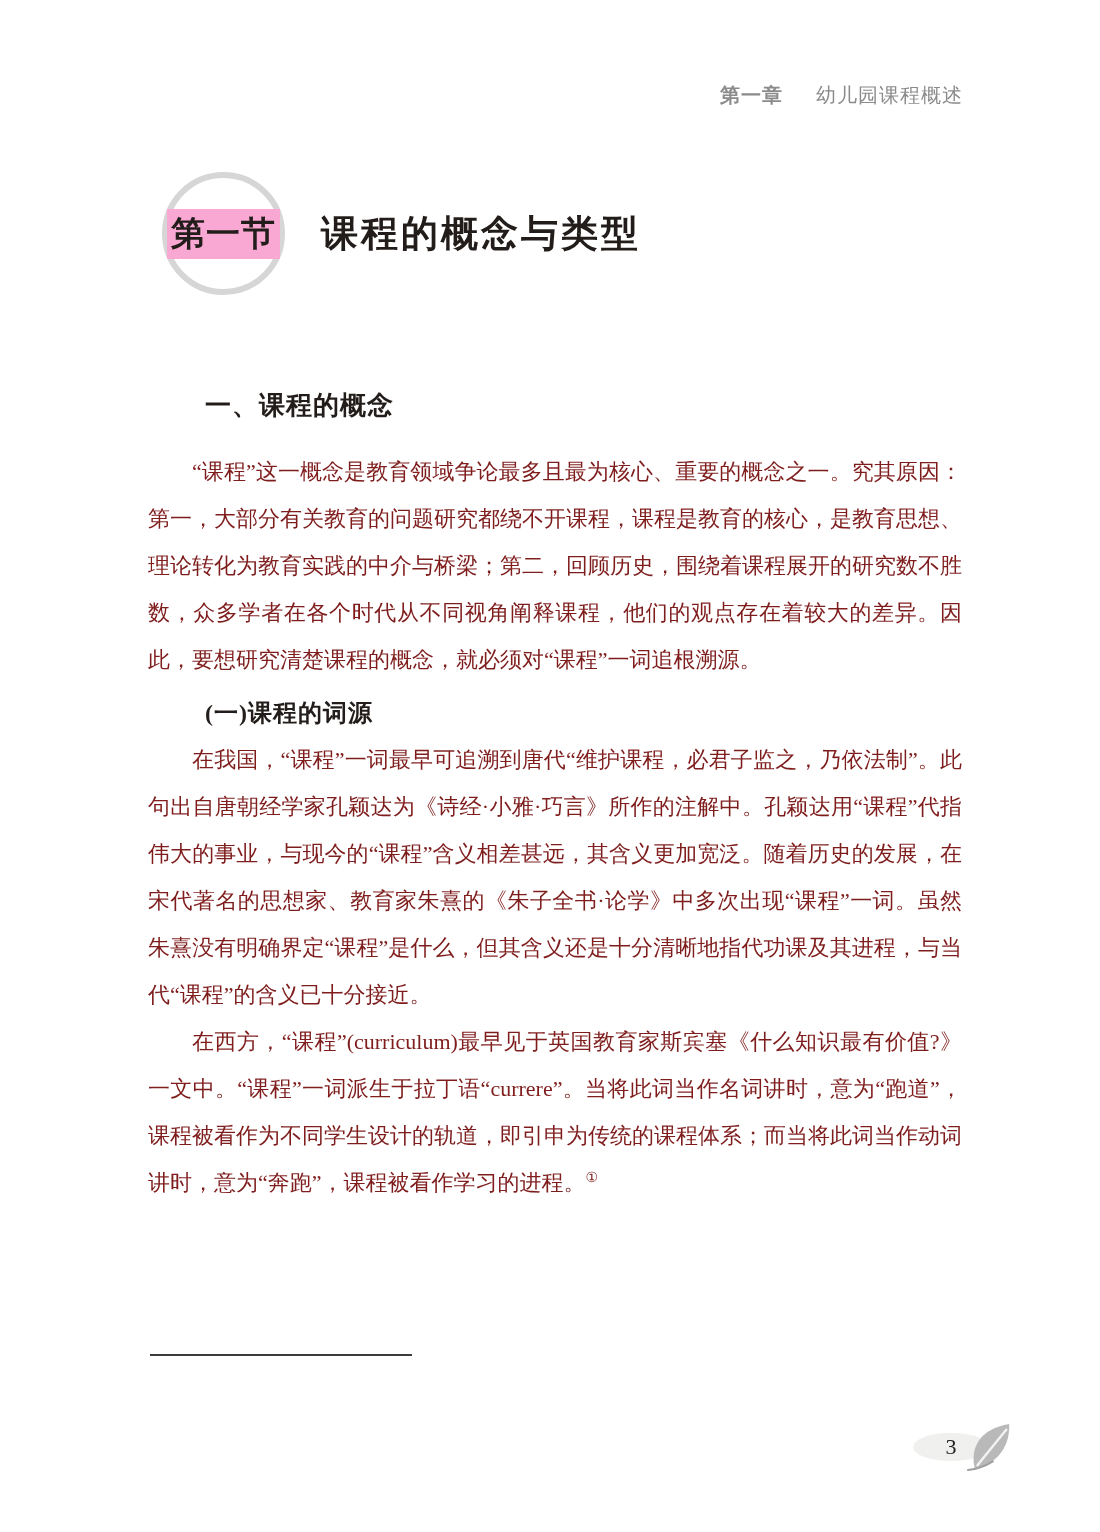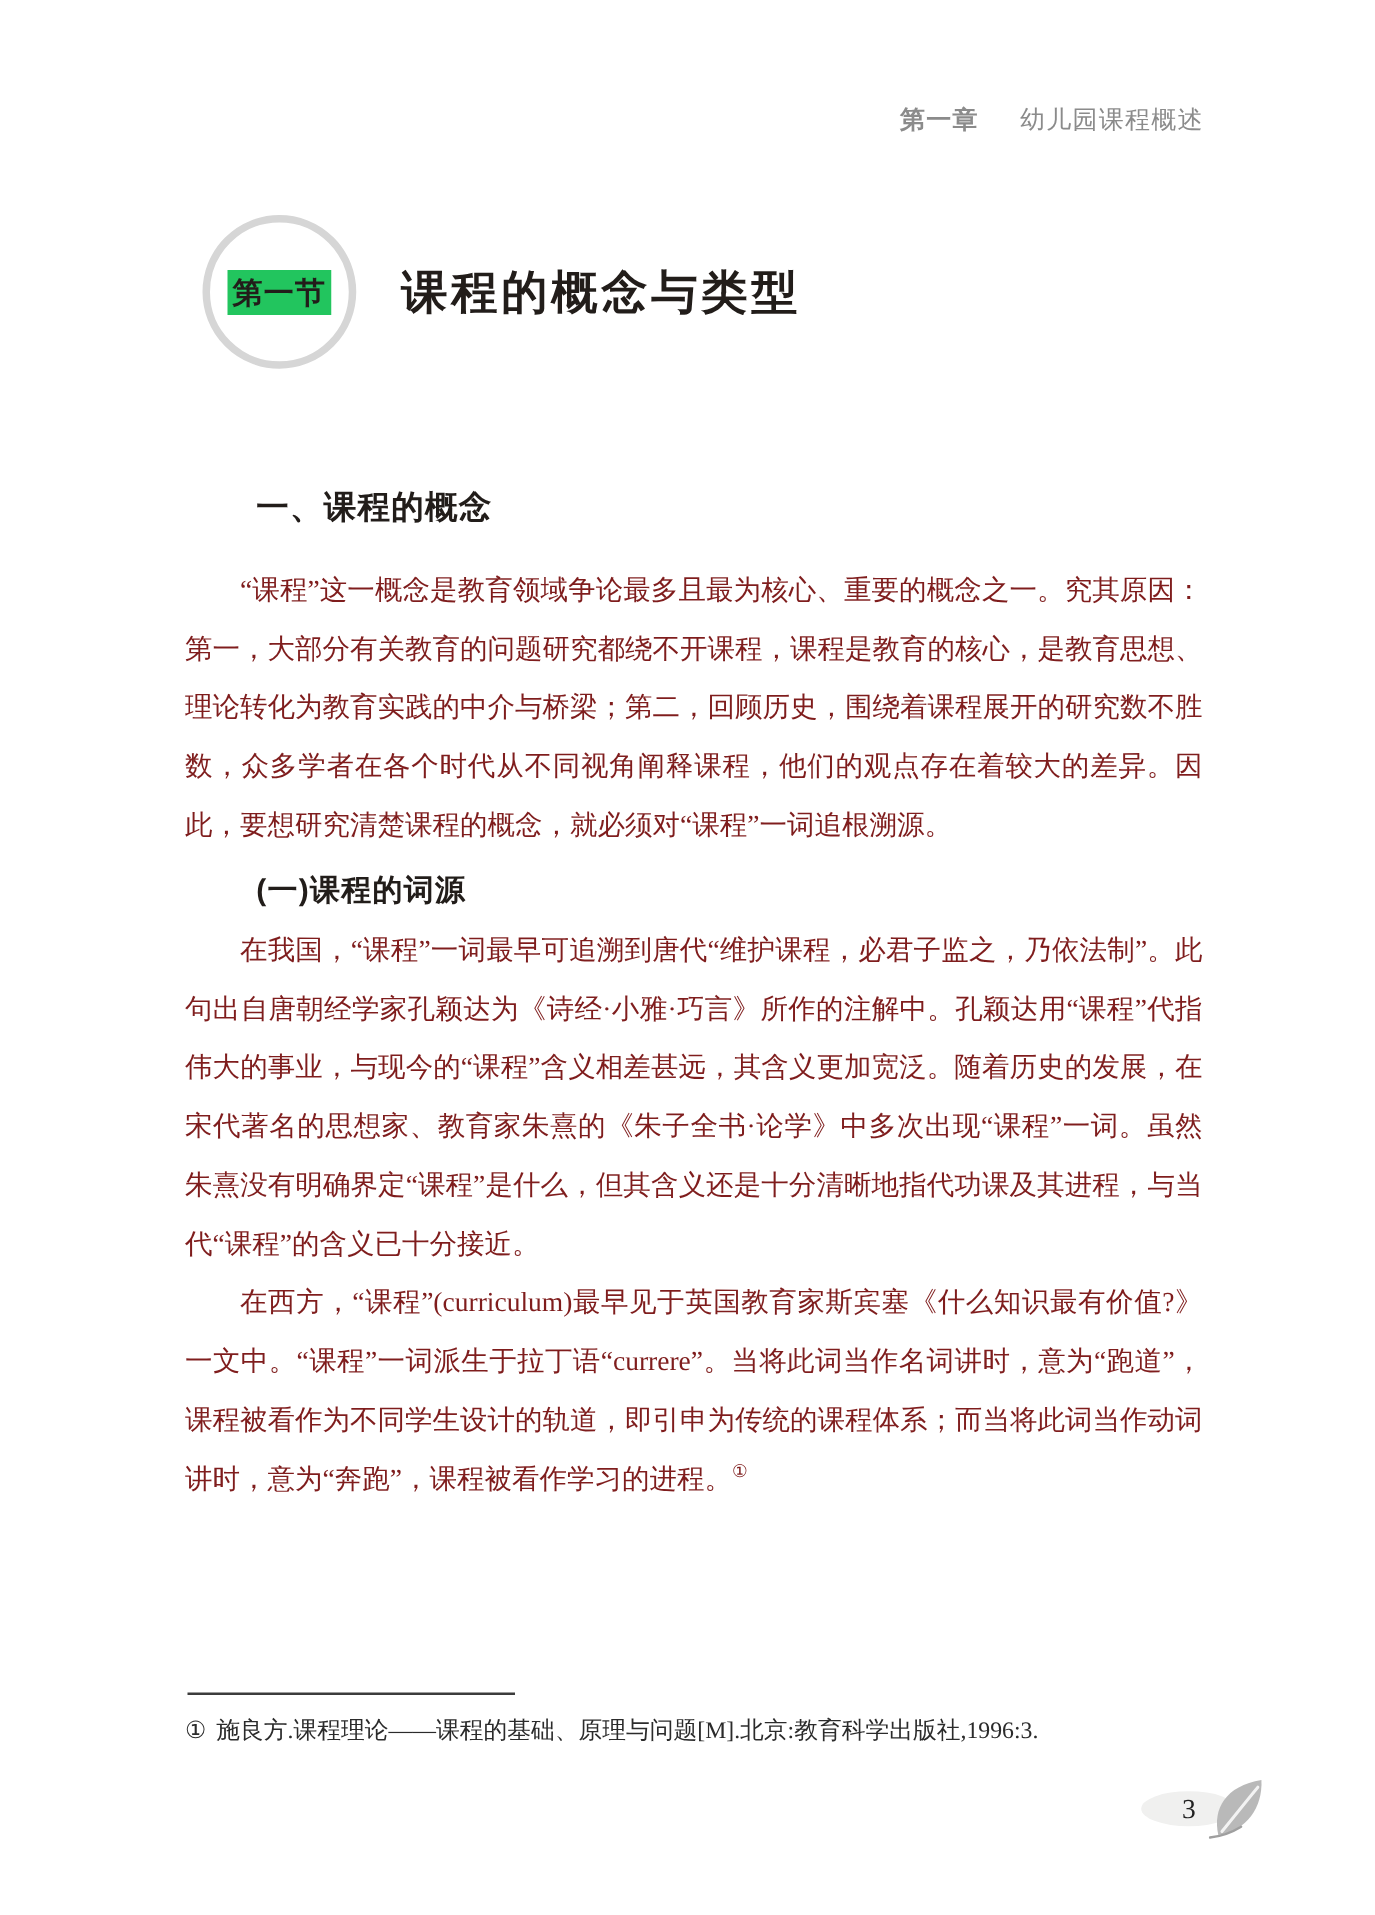--- a/index.html
+++ b/index.html
@@ -27,42 +27,42 @@
   }
   .badge-circle {
     width:123px; height:123px;
     border:6px solid #d6d6d6; border-radius:50%;
     background:#ffffff;
     display:flex; align-items:center; justify-content:center;
     flex:0 0 auto;
   }
   .badge-circle .badge-label {
     font-family:"Liberation Sans","DejaVu Sans",sans-serif;
-    font-weight:bold; font-size:24px; color:#221d1a;
+    font-weight:bold; font-size:34px; color:#221d1a;
     white-space:nowrap; letter-spacing:1px;
-    background:#22c55e; padding:2px 4px;
+    background:#f9a8d4; padding:2px 4px;
   }
   .section-title {
     font-family:"Liberation Sans","DejaVu Sans",sans-serif;
     font-weight:bold; font-size:37px; color:#221d1a;
     margin-left:36px; letter-spacing:3px; white-space:nowrap;
   }
 
   
   .content {
     position:absolute; left:148px; top:388px; width:814px;
     color:#262626;
   }
   .h-level1 {
     font-family:"Liberation Sans","DejaVu Sans",sans-serif;
     font-weight:bold; font-size:26px; line-height:34px;
     color:#221d1a; margin:0 0 26px 57px; letter-spacing:1px;
   }
   .h-level2 {
-    font-family:Liberation Sans, sans-serif;
+    font-family:Liberation Serif, serif;
     font-weight:bold; font-size:24px; line-height:32px;
     color:#221d1a; margin:14px 0 7px 57px; letter-spacing:1px;
   }
   .body-p {
     font-size:22px; line-height:47px;
     text-align:justify; text-justify:inter-ideograph;
     text-indent:2em; color:#7f1d1d;
   }
   .body-p sup {
     font-size:14px; line-height:0; vertical-align:super;
@@ -122,23 +122,20 @@
     <h3 class="h-level2">(一)课程的词源</h3>
 
     <p class="body-p"><span>在我国，“课程”一词最早可追溯到唐代“维护课程，必君子监之，乃依法制”。此句出自唐朝经学家孔颖达为《诗经·小雅·巧言》所作的注解中。孔颖达用“课程”代指伟大的事业，与现今的“课程”含义相差甚远，其含义更加宽泛。随着历史的发展，在宋代著名的思想家、教育家朱熹的《朱子全书·论学》中多次出现“课程”一词。虽然朱熹没有明确界定“课程”是什么，但其含义还是十分清晰地指代功课及其进程，与当代“课程”的含义已十分接近。</span></p>
 
     <p class="body-p"><span>在西方，“课程”(curriculum)最早见于英国教育家斯宾塞《什么知识最有价值?》一文中。“课程”一词派生于拉丁语“currere”。当将此词当作名词讲时，意为“跑道”，课程被看作为不同学生设计的轨道，即引申为传统的课程体系；而当将此词当作动词讲时，意为“奔跑”，课程被看作学习的进程。</span><sup>①</sup></p>
 
   </div>
 
   <div class="footnote">
     <div class="footnote-rule"></div>
-    <div class="footnote-text">
-      <span class="fn-marker">①</span><span>施良方.课程理论——课程的基础、原理与问题[M].北京:教育科学出版社,1996:3.</span>
-    </div>
   </div>
 
   <div class="pagenum-wrap">
     <div class="pagenum-ellipse">3</div>
     <svg class="leaf-icon-svg" viewBox="0 0 48 52" xmlns="http://www.w3.org/2000/svg">
       <path d="M8,48 C3,26 14,7 44,2 C45,25 32,44 8,48 Z" fill="#b9b9b9"></path>
       <path d="M11,45 C20,34 31,20 41,8" stroke="#f3f3f3" stroke-width="2.5" fill="none" stroke-linecap="round"></path>
       <path d="M1,50 C10,49 19,46 27,41" stroke="#9f9f9f" stroke-width="2" fill="none" stroke-linecap="round"></path>
     </svg>
   </div>

